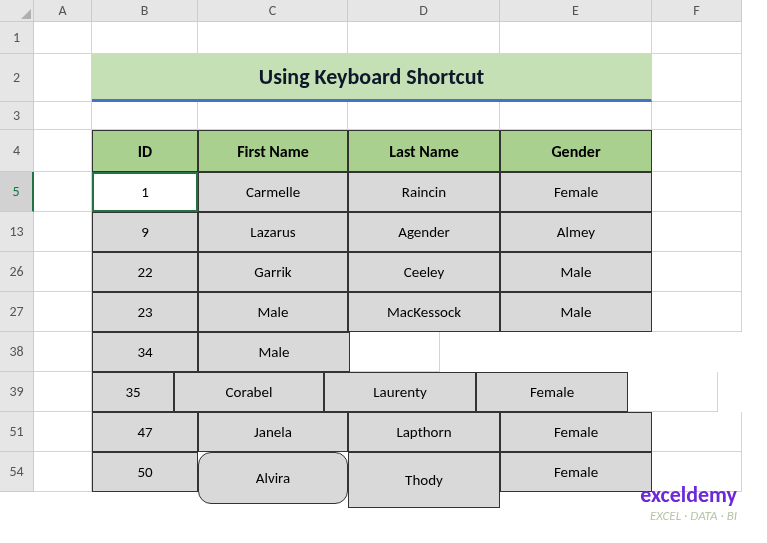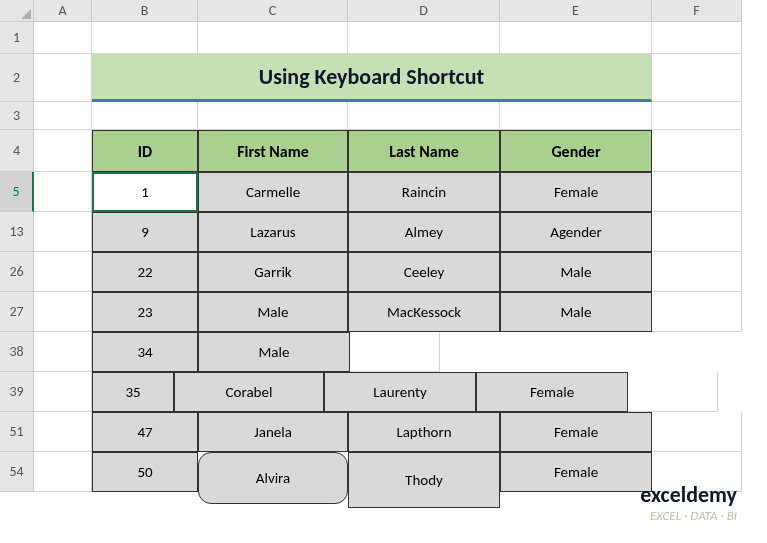--- a/index.html
+++ b/index.html
@@ -112,21 +112,21 @@
     position: absolute;
     right: 30px;
     bottom: 20px;
     text-align: right;
     color: #b7c5a8;
     font-size: 13px;
     font-style: italic;
   }
   .watermark .brand {
     font-size: 22px;
-    color: #0f172a;
+    color: #6d28d9;
     font-weight: bold;
     font-style: normal;
     margin-left: 36px;
   }
 </style>
 </head>
 <body>
 
 <div class="sheet">
 
@@ -193,22 +193,22 @@
         <div class="cell td active-cell" style="width: 106px; height: 40px;">1</div>
         <div class="cell td" style="width: 150px; height: 40px;">Carmelle</div>
         <div class="cell td" style="width: 152px; height: 40px;">Raincin</div>
         <div class="cell td" style="width: 152px; height: 40px;">Female</div>
         <div class="cell " style="width: 90px; height: 40px;"></div>
       </div>
       <div class="grid-row" style="height: 40px;">
         <div class="cell " style="width: 58px; height: 40px;"></div>
         <div class="cell td" style="width: 106px; height: 40px;">9</div>
         <div class="cell td" style="width: 150px; height: 40px;">Lazarus</div>
+        <div class="cell td" style="width: 152px; height: 40px;">Agender</div>
         <div class="cell td" style="width: 152px; height: 40px;">Almey</div>
-        <div class="cell td" style="width: 152px; height: 40px;">Agender</div>
         <div class="cell " style="width: 90px; height: 40px;"></div>
       </div>
       <div class="grid-row" style="height: 40px;">
         <div class="cell " style="width: 58px; height: 40px;"></div>
         <div class="cell td" style="width: 106px; height: 40px;">22</div>
         <div class="cell td" style="width: 150px; height: 40px;">Garrik</div>
         <div class="cell td" style="width: 152px; height: 40px;">Ceeley</div>
         <div class="cell td" style="width: 152px; height: 40px;">Male</div>
         <div class="cell " style="width: 90px; height: 40px;"></div>
       </div>

